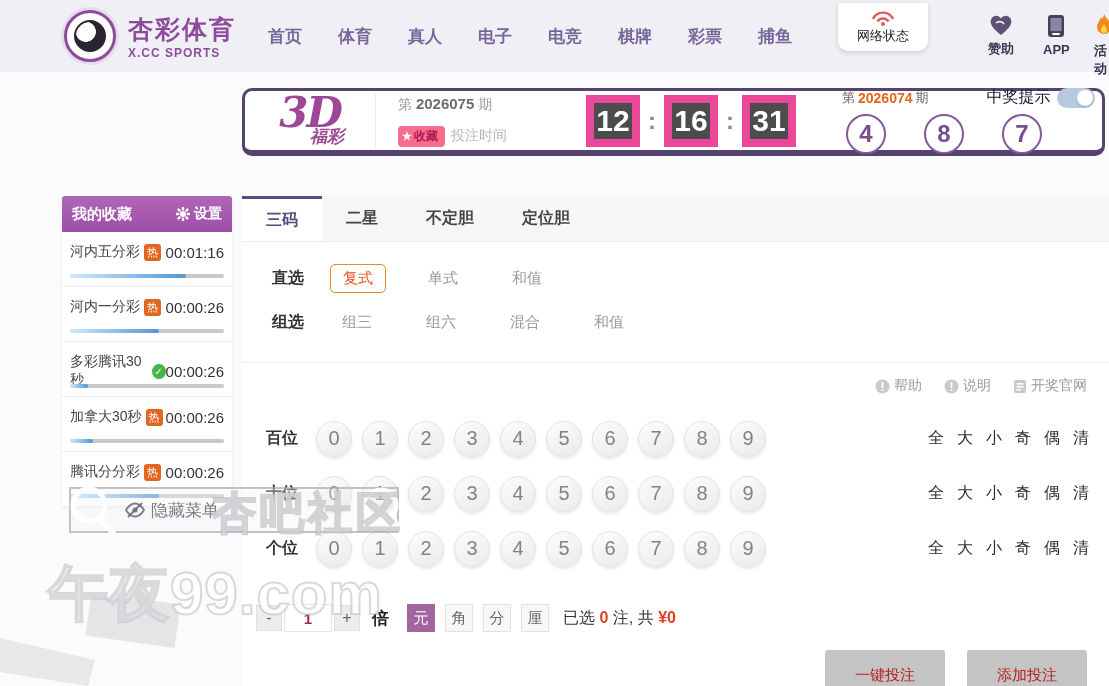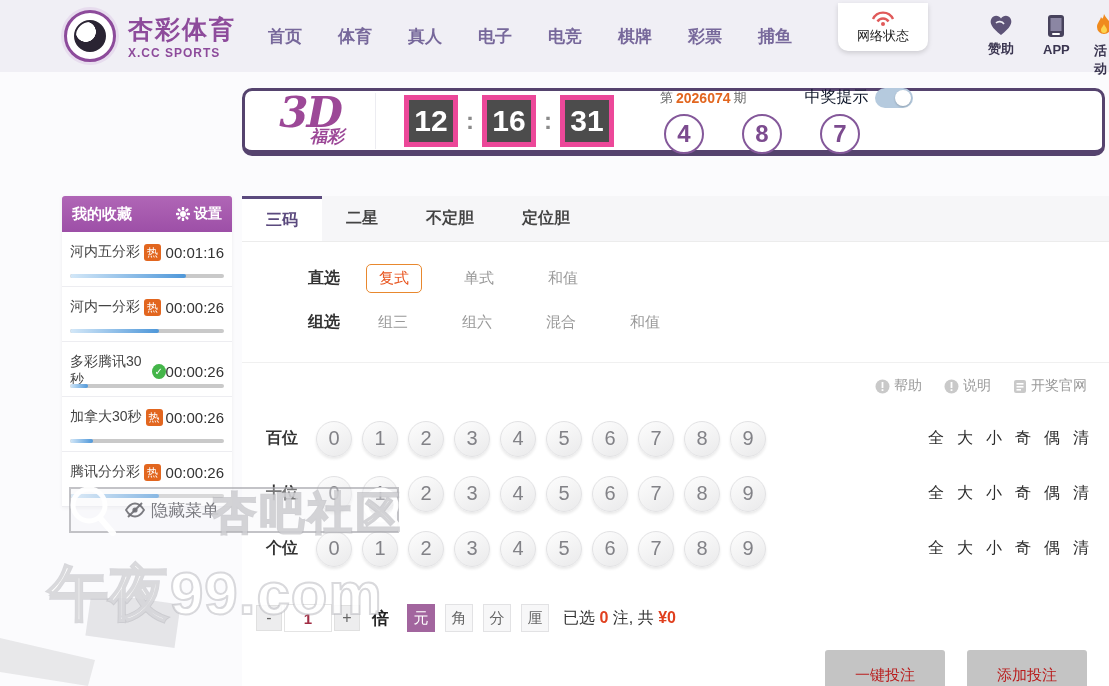--- a/index.html
+++ b/index.html
@@ -27,21 +27,21 @@
   .lot-sub { font-size:17px; font-weight:bold; margin-left:34px; margin-top:-8px; }
   .v-div { width:1px; height:56px; background:#ececf1; }
   .issue-block { margin-left:22px; width:160px; }
   .issue-line { font-size:14px; color:#999; }
   .issue-line b { color:#6d6d6d; font-size:15px; }
   .issue-sub { display:flex; align-items:center; margin-top:12px; }
   .fav-badge { background:#f76d8e; color:#a91c4e; font-size:12px; font-weight:bold; border-radius:4px; padding:2px 7px 2px 4px; display:flex; align-items:center; cursor:pointer; }
   .fav-badge .star { color:#fff; margin-right:2px; font-size:11px; }
   .bet-time { font-size:14px; color:#b5b5b5; margin-left:6px; }
   .timer { display:flex; align-items:center; margin-left:28px; gap:8px; }
-  .tbox { width:54px; height:52px; background:#4c4c4c; border:5px solid #ec4899; color:#fff; font-size:30px; font-weight:bold; display:flex; align-items:center; justify-content:center; }
+  .tbox { width:54px; height:52px; background:#4c4c4c; border:8px solid #ec4899; color:#fff; font-size:30px; font-weight:bold; display:flex; align-items:center; justify-content:center; }
   .tcolon { color:#8a8a8a; font-size:24px; font-weight:bold; }
   .last-block { margin-left:46px; flex:1; }
   .last-top { display:flex; align-items:center; font-size:13px; color:#666; }
   .last-top .num { color:#e2661f; font-weight:bold; margin:0 3px; font-size:14px; }
   .wintip { margin-left:58px; font-size:16px; color:#0f172a; }
   .toggle { width:38px; height:20px; background:#b5cade; border-radius:10px; position:relative; margin-left:6px; cursor:pointer; }
   .toggle .knob { position:absolute; right:2px; top:2px; width:16px; height:16px; border-radius:50%; background:#fff; box-shadow:0 1px 2px rgba(0,0,0,.2); }
   .res-balls { display:flex; gap:38px; margin-top:6px; margin-left:4px; }
   .res-ball { width:40px; height:40px; border:2px solid #84589a; border-radius:50%; color:#7c4b8f; font-size:24px; font-weight:bold; display:flex; align-items:center; justify-content:center; background:#fff; }
 
@@ -58,21 +58,21 @@
   .sb-timer { margin-left:auto; font-size:15px; color:#333; }
   .sb-track { position:absolute; left:8px; right:8px; bottom:8px; height:4px; background:#c9c9c9; border-radius:2px; overflow:hidden; }
   .sb-fill { height:100%; background:linear-gradient(to right,#d4e8f8,#4e97d9); border-radius:2px; }
 
   
   .panel { position:absolute; left:242px; top:196px; width:867px; height:490px; background:#fff; }
   .tabbar { height:46px; background:#f6f6f8; border-bottom:1px solid #ececec; display:flex; }
   .tab { padding:0 24px; display:flex; align-items:center; font-size:16px; font-weight:bold; color:#444; cursor:pointer; }
   .tab.active { background:#fff; border-top:3px solid #5b4a7e; color:#5b4a7e; }
   .playsec { padding:18px 0 0 30px; border-bottom:1px solid #f0f0f0; padding-bottom:14px; }
-  .play-row { display:flex; align-items:center; height:36px; margin-bottom:8px;margin-left:36px; }
+  .play-row { display:flex; align-items:center; height:36px; margin-bottom:8px; }
   .play-label { font-size:16px; font-weight:bold; color:#333; width:58px; }
   .chip { font-size:15px; color:#999; margin-right:30px; cursor:pointer; padding:4px 12px; }
   .chip.sel { color:#e8541e; border:1px solid #e8882e; border-radius:5px; }
   .helprow { display:flex; justify-content:flex-end; gap:22px; padding:14px 22px 0 0; }
   .hlink { display:flex; align-items:center; gap:4px; font-size:14px; color:#9a9a9a; cursor:pointer; }
   .board { margin-top:16px; }
   .board-row { display:flex; align-items:center; height:55px; padding-left:24px; }
   .row-label { font-size:16px; font-weight:bold; color:#333; width:50px; }
   .balls { display:flex; gap:10px; }
   .ball { width:36px; height:36px; border-radius:50%; background:linear-gradient(150deg,#fdfdfd,#eaeaeb); border:1px solid #e2e2e4; box-shadow:0 2px 3px rgba(0,0,0,.09); color:#828287; font-size:20px; display:flex; align-items:center; justify-content:center; cursor:pointer; }
@@ -152,20 +152,32 @@
     <div class="lbl">活动</div>
   </div>
 </div>
 
 <div class="banner">
   <div class="lot-logo">
     <div class="lot-main">3D</div>
     <div class="lot-sub">福彩</div>
   </div>
   <div class="v-div"></div>
+  <div class="issue-block">
+    <div class="issue-line">
+      <span>第</span> <b>2026075</b> <span>期</span>
+    </div>
+    <div class="issue-sub">
+      <span class="fav-badge">
+        <span class="star">★</span>
+        <span>收藏</span>
+      </span>
+      <span class="bet-time">投注时间</span>
+    </div>
+  </div>
   <div class="timer">
     <div class="tbox">12</div>
     <div class="tcolon">:</div>
     <div class="tbox">16</div>
     <div class="tcolon">:</div>
     <div class="tbox">31</div>
   </div>
   <div class="last-block">
     <div class="last-top">
       <span><span>第</span></span>

